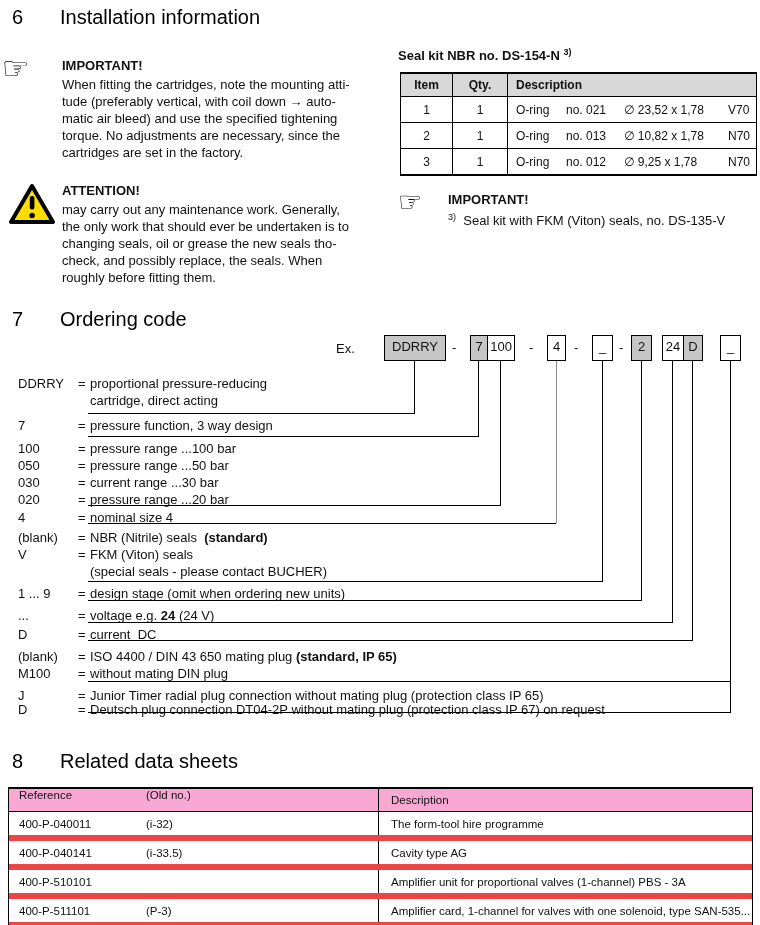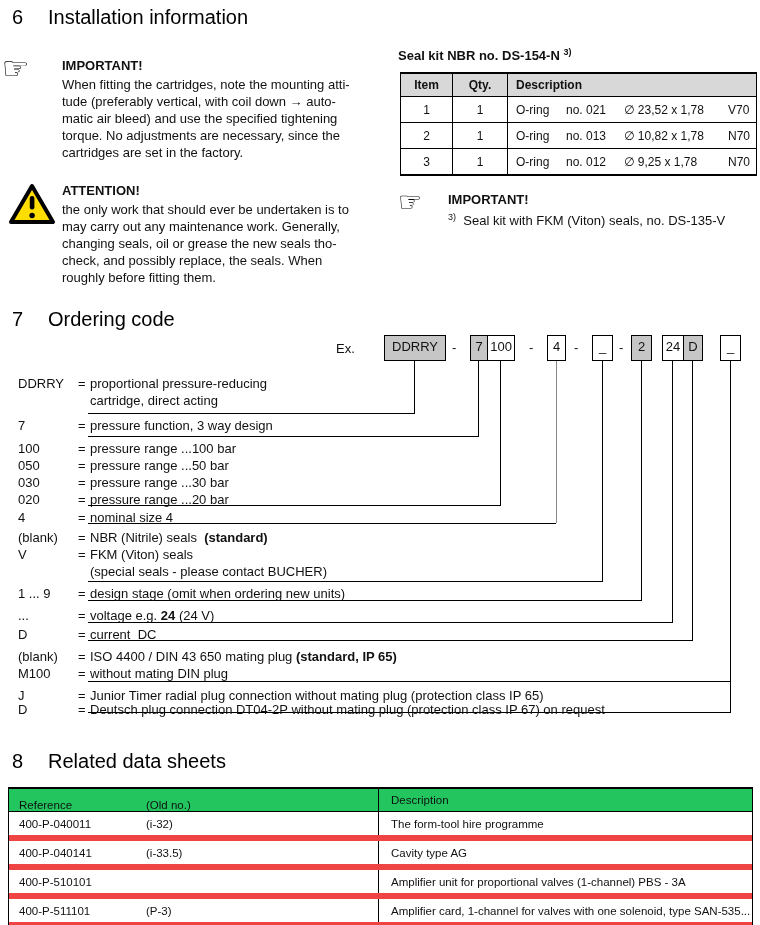--- a/index.html
+++ b/index.html
@@ -5,21 +5,21 @@
   html,body{margin:0;padding:0;}
   body{
     width:760px;height:925px;position:relative;background:#fff;
     font-family:"Liberation Sans","DejaVu Sans",sans-serif;color:#111;
     overflow:hidden;
   }
   .abs{position:absolute;}
   
   .head{position:absolute;left:0;width:100%;height:26px;font-size:20px;color:#000;}
   .hnum{position:absolute;left:12px;}
-  .htit{position:absolute;left:48px;}
+  .htit{position:absolute;left:60px;}
   
   .note-title{position:absolute;font-size:13px;font-weight:bold;white-space:nowrap;}
   .note-line{font-size:13px;line-height:17px;white-space:pre;}
   .hand{position:absolute;font-family:"DejaVu Sans",sans-serif;color:#000;}
   
   .skt{position:absolute;left:400px;top:72px;width:357px;
        border-top:2px solid #000;border-bottom:2px solid #000;
        border-left:1px solid #000;border-right:1px solid #000;
        box-sizing:border-box;font-size:12px;}
   .skt .hrow{display:flex;height:22px;background:#d8d8d8;border-bottom:1px solid #000;font-weight:bold;align-items:center;}
@@ -45,21 +45,21 @@
   .crow{position:absolute;left:0;width:760px;height:17px;font-size:13px;line-height:16px;}
   .ck{position:absolute;left:18px;white-space:pre;}
   .ce{position:absolute;left:78px;}
   .cd{position:absolute;left:90px;white-space:pre;}
   .cd b,.cd .bld{font-weight:bold;}
   
   .rdt{position:absolute;left:8px;top:787px;width:745px;
        border-top:2px solid #000;border-bottom:2px solid #000;
        border-left:1px solid #000;border-right:1px solid #000;
        box-sizing:border-box;font-size:11.5px;}
-  .rdt .hrow{display:flex;height:22px;background:#22c55e;border-bottom:1.5px solid #000;align-items:flex-end;}
+  .rdt .hrow{display:flex;height:22px;background:#f9a8d4;border-bottom:1.5px solid #000;align-items:flex-start;}
   .rdt .brow{display:flex;height:23px;align-items:center;border-bottom:6px solid #ef4444;}
   .rdt .brow:last-child{border-bottom:none;}
   .rdt .c-ref{width:129px;padding-left:10px;box-sizing:border-box;}
   .rdt .c-old{width:240px;padding-left:8px;box-sizing:border-box;}
   .rdt .c-dsc{flex:1;padding-left:12px;box-sizing:border-box;border-left:1px solid #000;align-self:stretch;display:flex;align-items:center;}
   svg.connectors{position:absolute;left:0;top:361px;}
 </style>
 </head>
 <body>
 
@@ -78,22 +78,22 @@
   <div class="note-line">cartridges are set in the factory.</div>
 </div>
 
 <svg class="abs" style="left:8px;top:182px;" width="48" height="44" viewBox="0 0 48 44">
   <polygon points="24,4 45,40 3,40" fill="#ffdd00" stroke="#000" stroke-width="4" stroke-linejoin="round"></polygon>
   <rect x="21.8" y="14" width="4.6" height="13.5" rx="2.2" fill="#000"></rect>
   <circle cx="24.1" cy="33.5" r="2.7" fill="#000"></circle>
 </svg>
 <span class="note-title" style="left:62px;top:183px;">ATTENTION!</span>
 <div class="abs" style="left:62px;top:201px;width:335px;">
+  <div class="note-line">may carry out any maintenance work. Generally,</div>
   <div class="note-line">the only work that should ever be undertaken is to</div>
-  <div class="note-line">may carry out any maintenance work. Generally,</div>
   <div class="note-line">changing seals, oil or grease the new seals tho-</div>
   <div class="note-line">check, and possibly replace, the seals. When</div>
   <div class="note-line">roughly before fitting them.</div>
 </div>
 
 <div class="abs" style="left:398px;top:47px;font-size:13px;font-weight:bold;">
   <span>Seal kit NBR no. DS-154-N</span>&nbsp;<sup class="fn">3)</sup>
 </div>
 <div class="skt">
   <div class="hrow">
@@ -198,21 +198,21 @@
     <span class="cd">pressure range ...100 bar</span>
 </div>
 <div class="crow" style="top:458px">
   <span class="ck">050</span>
     <span class="ce">=</span>
     <span class="cd">pressure range ...50 bar</span>
 </div>
 <div class="crow" style="top:475px">
   <span class="ck">030</span>
     <span class="ce">=</span>
-    <span class="cd">pressure range ...30 bar</span>
+    <span class="cd">current range ...30 bar</span>
 </div>
 <div class="crow" style="top:492px">
   <span class="ck">020</span>
     <span class="ce">=</span>
     <span class="cd">pressure range ...20 bar</span>
 </div>
 <div class="crow" style="top:510px">
   <span class="ck">4</span>
     <span class="ce">=</span>
     <span class="cd">nominal size 4</span>

